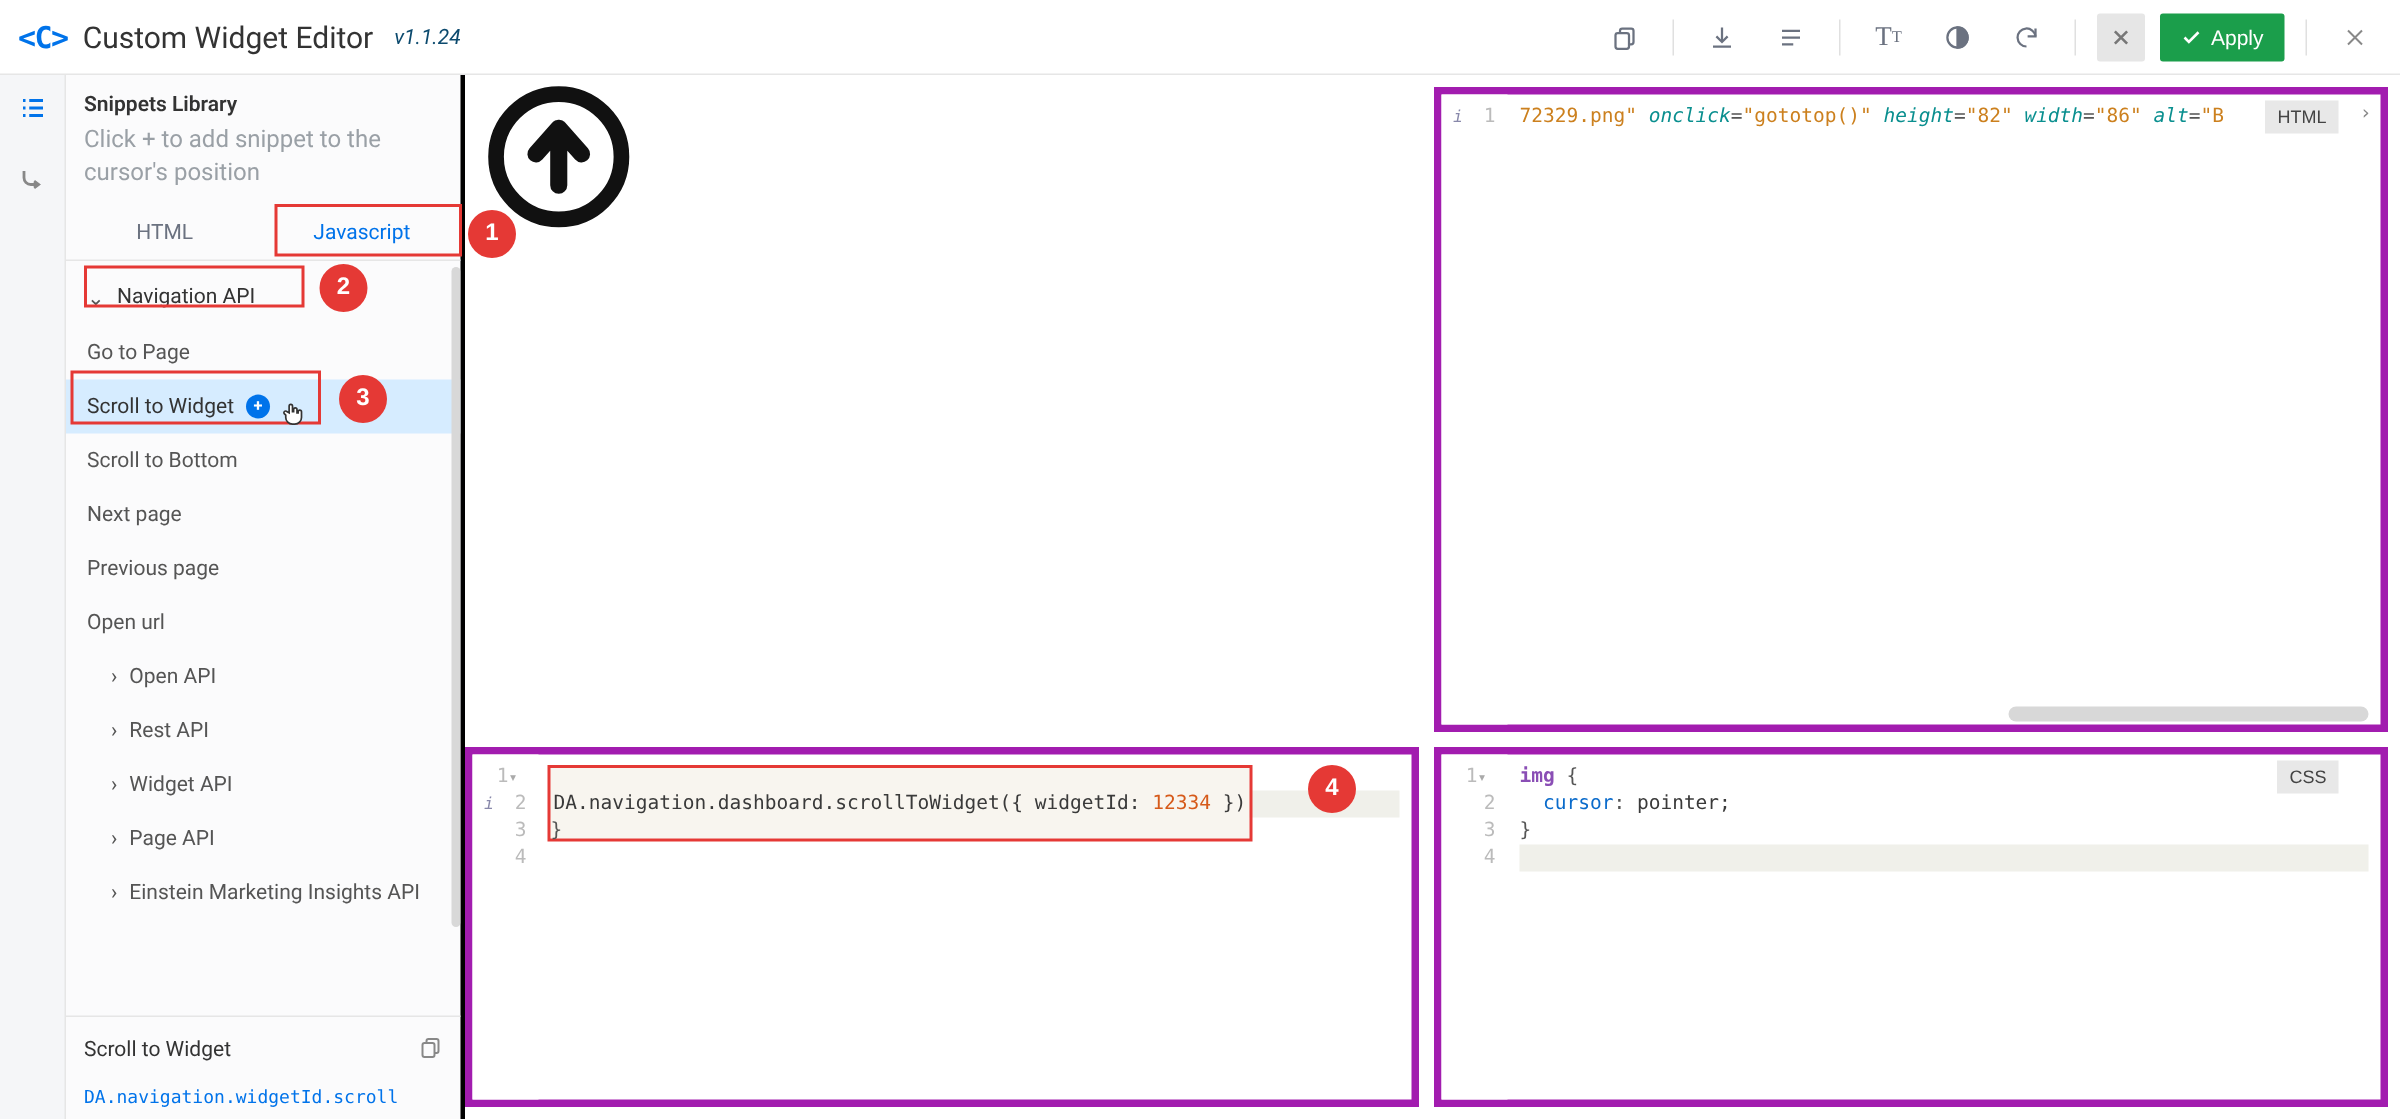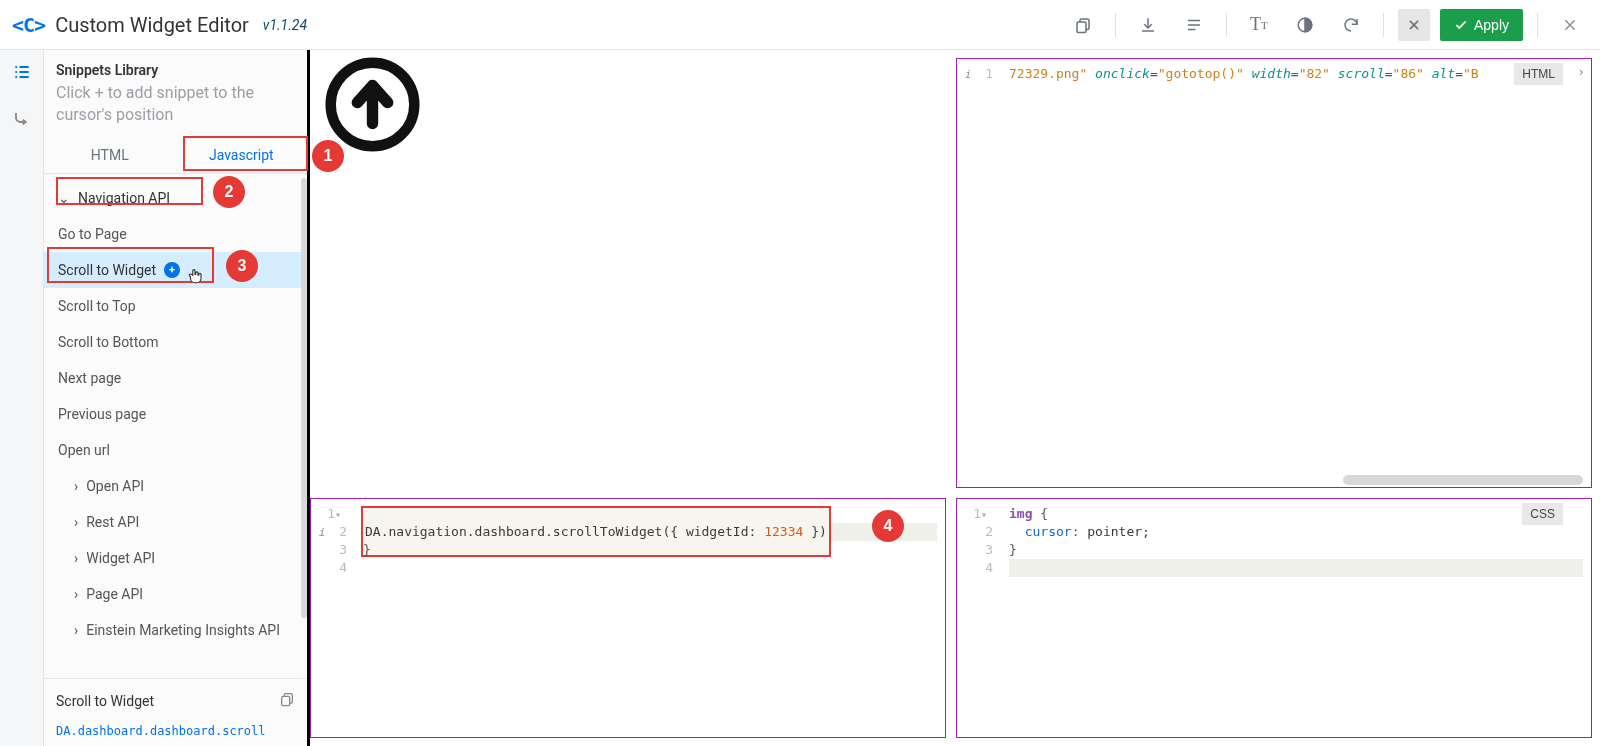--- a/index.html
+++ b/index.html
@@ -41,21 +41,21 @@
 .snip-group-sub { padding: 10px 14px 10px 30px; font-size:14px; color:#555; display:flex; align-items:center; gap:8px; cursor:pointer;}
 
 .side-foot { border-top:1px solid #e6e6e6; padding: 12px 12px 8px; }
 .sf-head { display:flex; align-items:center; justify-content:space-between; }
 .sf-title { font-size:14px; color:#333; }
 .sf-copy { color:#888; }
 .sf-code { margin-top: 14px; font-family: "SFMono-Regular", Consolas, monospace; font-size:12px; color:#0073ea; word-break: break-all; }
 
 
 .editors { flex:1; display:grid; grid-template-columns: 1fr 1fr; grid-template-rows: 430px 1fr; gap: 10px; padding: 8px 8px 8px 0; background:#fff;}
-.pane { position:relative; background:#fff; border:1px solid #a21caf; display:flex; }
+.pane { position:relative; background:#fff; border:5px solid #a21caf; display:flex; }
 .gutter { width: 44px; background:#fff; border-right:0; padding-top:6px; text-align:right; color:#bbb; font-family: monospace; font-size:13px; }
 .gutter .ln { padding: 0 8px 0 0; height:18px; line-height:18px;}
 .gutter .ft { color:#aaa; font-size:10px; padding-right:6px;}
 .gutter .info { color:#88a; font-style:italic; font-size:11px; padding-right:6px;}
 .codearea { flex:1; padding:6px 8px; font-family:"SFMono-Regular", Consolas, monospace; font-size:13px; line-height:18px; overflow:hidden; position:relative;}
 .lang-badge { position:absolute; top:4px; right:28px; background:#e8e8e8; color:#444; font-size:12px; padding:2px 8px; font-family: sans-serif;}
 .scroll-chev { position:absolute; top:4px; right:6px; color:#888; font-size:13px;}
 .hscroll { position:absolute; bottom:2px; right:8px; height:10px; width:240px; background:#d8d8d8; border-radius:5px;}
 
 
@@ -168,21 +168,20 @@
     <div class="snip-scroll">
       <div class="snip-group-hdr" style="margin-top:6px;">
         <span class="chev">⌄</span>
         <span>Navigation API</span>
       </div>
       <div class="snip-item">Go to Page</div>
       <div class="snip-item sel">
         <span>Scroll to Widget</span>
         <span class="add-badge">+</span>
       </div>
-      <div class="snip-item">Scroll to Top</div>
       <div class="snip-item">Scroll to Bottom</div>
       <div class="snip-item">Next page</div>
       <div class="snip-item">Previous page</div>
       <div class="snip-item">Open url</div>
 
       <div class="snip-group-sub">
           <span class="chev">›</span>
           <span>Open API</span>
         </div>
       <div class="snip-group-sub">
@@ -206,40 +205,40 @@
     </div>
 
     <div class="side-foot">
       <div class="sf-head">
         <span class="sf-title">Scroll to Widget</span>
         <span class="sf-copy"><svg width="16" height="16" viewBox="0 0 24 24" fill="none" stroke="currentColor" stroke-width="2">
               <rect x="8" y="4" width="12" height="14" rx="2"></rect>
               <rect x="4" y="8" width="12" height="14" rx="2" fill="#fbfbfc"></rect>
             </svg></span>
       </div>
-      <div class="sf-code">DA.dashboard.dashboard.scroll</div>
+      <div class="sf-code">DA.navigation.widgetId.scroll</div>
     </div>
   </div>
 
   <div class="editors">
 
     <div class="pane" style="border:none;"></div>
 
     <div class="pane">
       <div class="gutter">
         <div class="ln"><span class="info">i</span> 1</div>
       </div>
       <div class="codearea">
         <span class="tok-str">72329.png"</span>
         <span> </span>
         <span class="tok-attr">onclick</span><span class="tok-punc">=</span><span class="tok-str">"gototop()"</span>
         <span> </span>
-        <span class="tok-attr">width</span><span class="tok-punc">=</span><span class="tok-str">"82"</span>
+        <span class="tok-attr">height</span><span class="tok-punc">=</span><span class="tok-str">"82"</span>
         <span> </span>
-        <span class="tok-attr">scroll</span><span class="tok-punc">=</span><span class="tok-str">"86"</span>
+        <span class="tok-attr">width</span><span class="tok-punc">=</span><span class="tok-str">"86"</span>
         <span> </span>
         <span class="tok-attr">alt</span><span class="tok-punc">=</span><span class="tok-str">"B</span>
         <div class="lang-badge">HTML</div>
         <div class="scroll-chev">›</div>
         <div class="hscroll"></div>
       </div>
     </div>
 
     <div class="pane">
       <div class="gutter">

